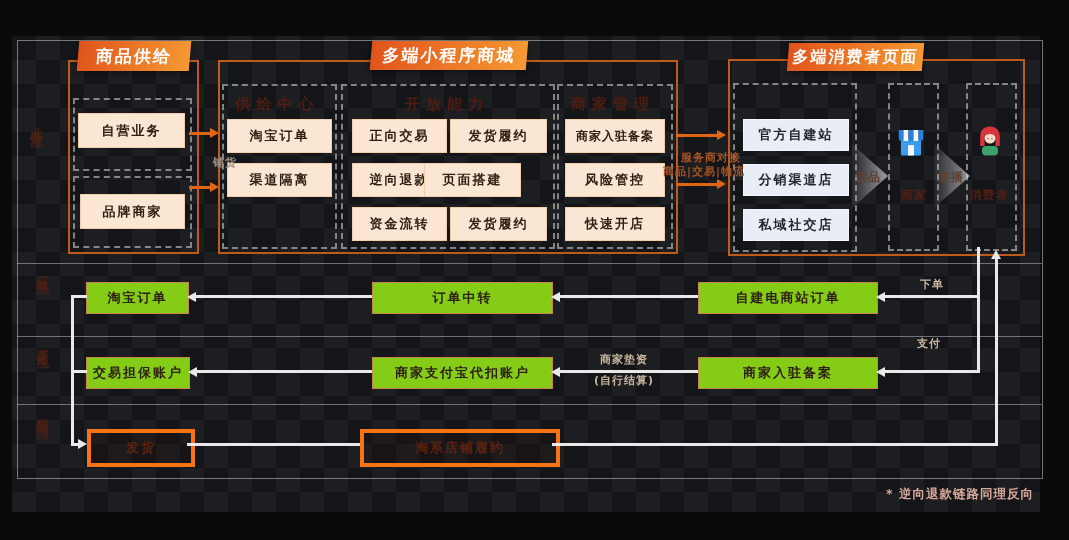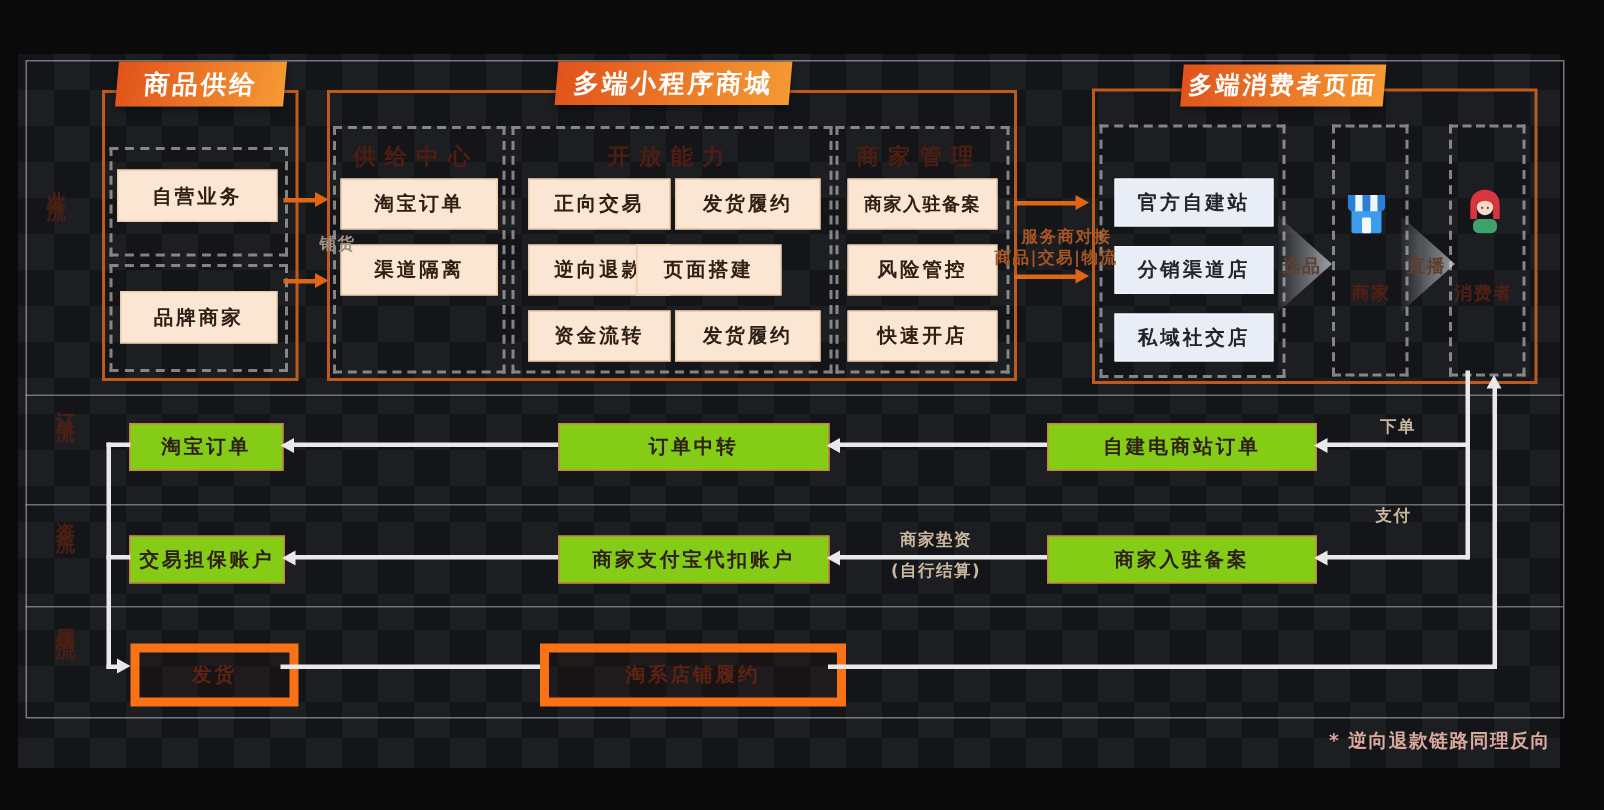--- a/index.html
+++ b/index.html
@@ -15,21 +15,21 @@
   .hdr{transform:skewX(-5deg);background:linear-gradient(100deg,#e0531b,#f69a33);
     color:#fff;font-weight:bold;font-size:17px;letter-spacing:2px;white-space:nowrap;
     display:flex;align-items:center;justify-content:center;box-shadow:0 2px 5px rgba(0,0,0,0.45);}
   .dashed{border:2px dashed rgba(205,205,205,0.6);}
   .cbox{background:#fbe5d3;border:1px solid #f0cdab;color:#2f2015;font-weight:bold;
     font-size:13px;letter-spacing:2px;display:flex;align-items:center;justify-content:center;white-space:nowrap;}
   .bbox{background:#e9edf5;border:1px solid #f2f5fb;color:#23242c;font-weight:bold;
     font-size:13px;letter-spacing:2px;display:flex;align-items:center;justify-content:center;white-space:nowrap;}
   .rbox{background:#84cc16;border:1.5px solid #c8834f;color:#2f2015;font-weight:bold;
     font-size:13px;letter-spacing:2px;display:flex;align-items:center;justify-content:center;white-space:nowrap;}
-  .dbox{background:rgba(45,15,8,0.18);border:6px solid #f97316;color:#5c2313;font-weight:bold;
+  .dbox{background:rgba(45,15,8,0.18);border:4px solid #f97316;color:#5c2313;font-weight:bold;
     font-size:13px;letter-spacing:2px;display:flex;align-items:center;justify-content:center;white-space:nowrap;}
   .rtitle{color:#4e1e12;font-weight:bold;font-size:15px;letter-spacing:6px;text-align:center;white-space:nowrap;}
   .lane{writing-mode:vertical-rl;text-orientation:upright;color:#4a2015;font-weight:bold;
     font-size:13px;letter-spacing:3px;}
   .wl{background:#e9e9e9;}
   .ol{background:#e06616;}
   .ah-l{width:0;height:0;border-top:5px solid transparent;border-bottom:5px solid transparent;
     border-right:9px solid #e9e9e9;}
   .ah-u{width:0;height:0;border-left:5px solid transparent;border-right:5px solid transparent;
     border-bottom:9px solid #e9e9e9;}

